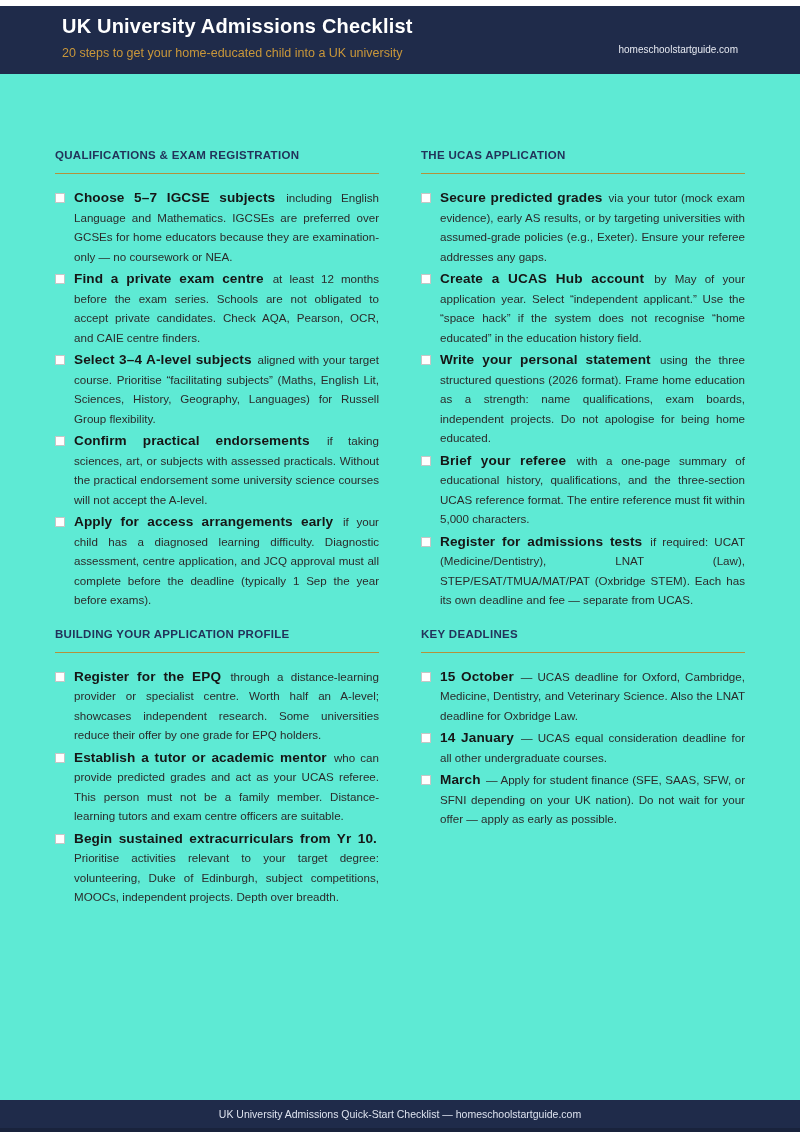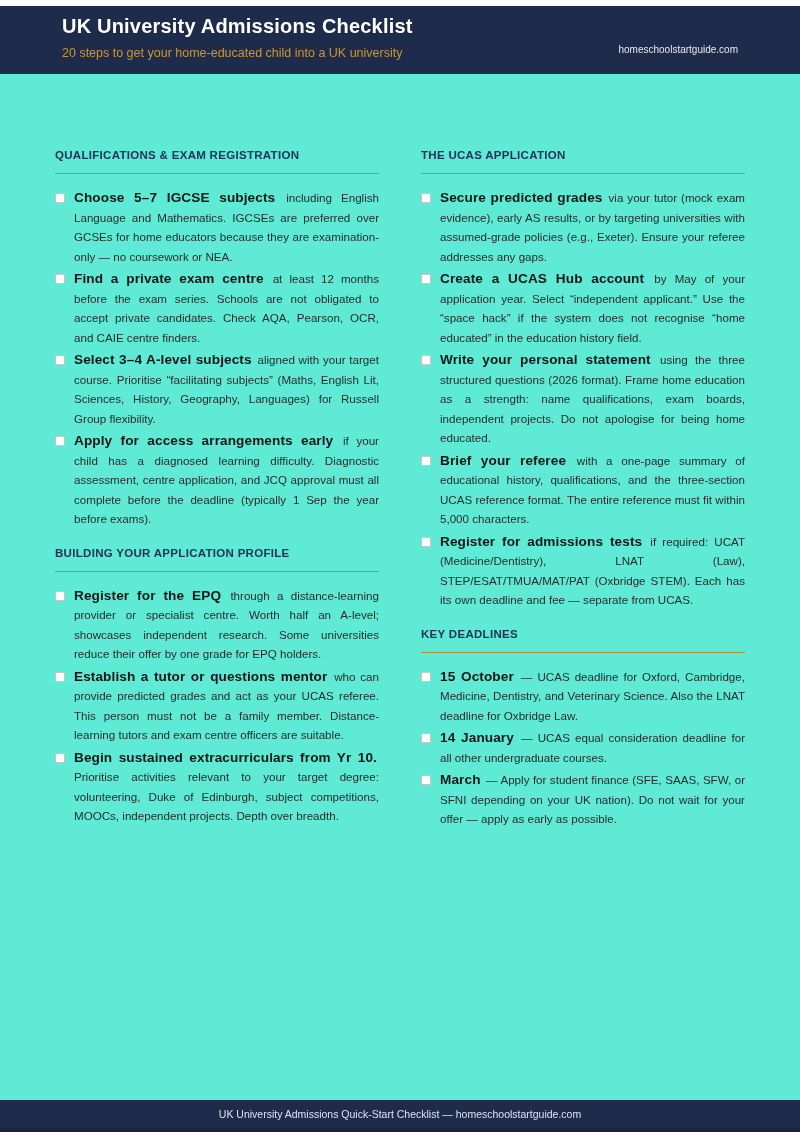--- a/index.html
+++ b/index.html
@@ -89,38 +89,43 @@
             <b class="lead">Find a private exam centre</b>
             <span>at least 12 months before the exam series. Schools are not obligated to accept private candidates. Check AQA, Pearson, OCR, and CAIE centre finders.</span>
           </li>
           <li class="item">
             <span class="checkbox"></span>
             <b class="lead">Select 3–4 A-level subjects</b>
             <span>aligned with your target course. Prioritise “facilitating subjects” (Maths, English Lit, Sciences, History, Geography, Languages) for Russell Group flexibility.</span>
           </li>
           <li class="item">
             <span class="checkbox"></span>
+            <b class="lead">Confirm practical endorsements</b>
+            <span>if taking sciences, art, or subjects with assessed practicals. Without the practical endorsement some university science courses will not accept the A-level.</span>
+          </li>
+          <li class="item">
+            <span class="checkbox"></span>
             <b class="lead">Apply for access arrangements early</b>
             <span>if your child has a diagnosed learning difficulty. Diagnostic assessment, centre application, and JCQ approval must all complete before the deadline (typically 1 Sep the year before exams).</span>
           </li>
         </ul>
       </div>
 
       <div class="section">
         <div class="section-heading">BUILDING YOUR APPLICATION PROFILE</div>
         <hr class="section-rule">
         <ul class="items">
           <li class="item">
             <span class="checkbox"></span>
             <b class="lead">Register for the EPQ</b>
             <span>through a distance-learning provider or specialist centre. Worth half an A-level; showcases independent research. Some universities reduce their offer by one grade for EPQ holders.</span>
           </li>
           <li class="item">
             <span class="checkbox"></span>
-            <b class="lead">Establish a tutor or questions mentor</b>
+            <b class="lead">Establish a tutor or academic mentor</b>
             <span>who can provide predicted grades and act as your UCAS referee. This person must not be a family member. Distance-learning tutors and exam centre officers are suitable.</span>
           </li>
           <li class="item">
             <span class="checkbox"></span>
             <b class="lead">Begin sustained extracurriculars from Yr 10.</b>
             <span>Prioritise activities relevant to your target degree: volunteering, Duke of Edinburgh, subject competitions, MOOCs, independent projects. Depth over breadth.</span>
           </li>
         </ul>
       </div>
 

